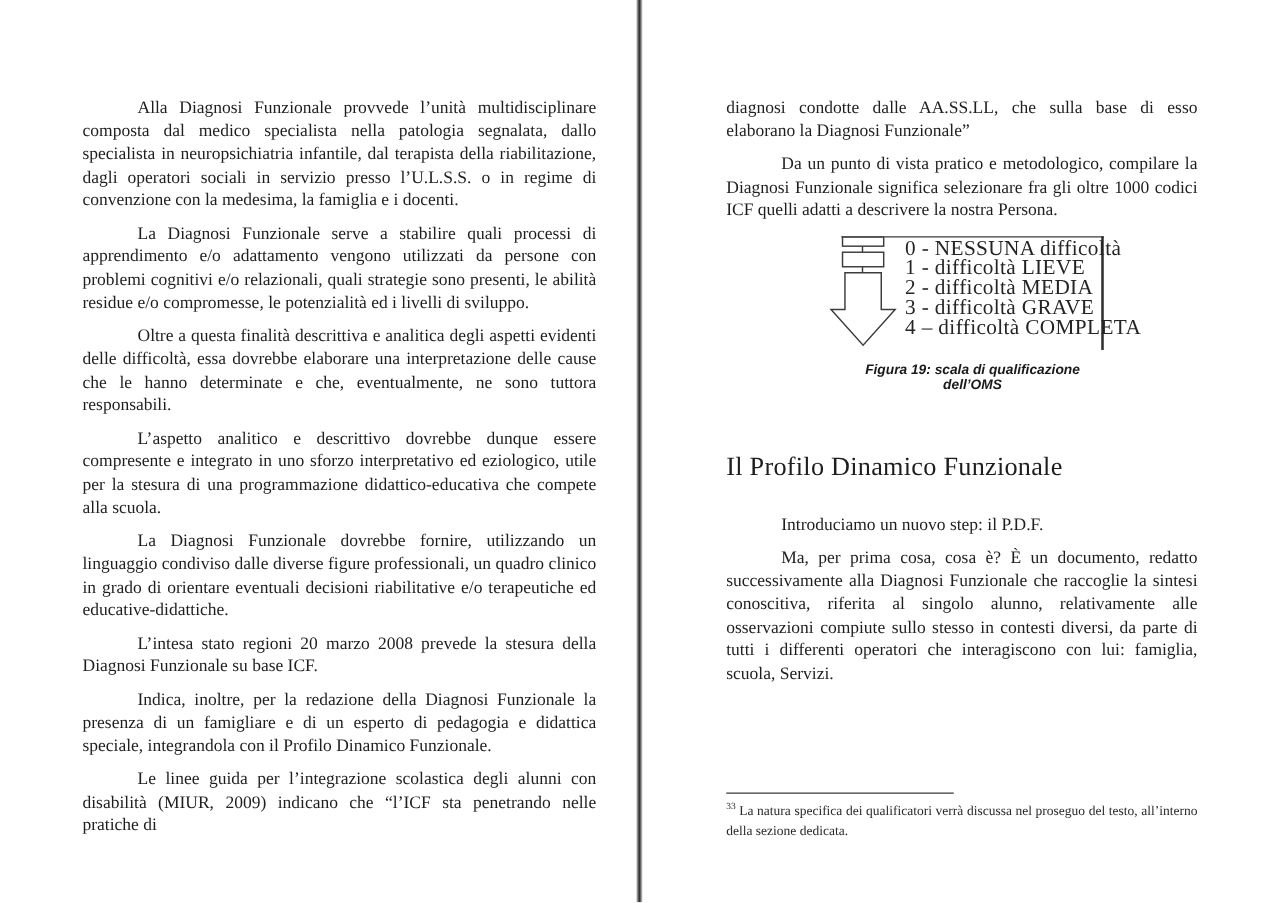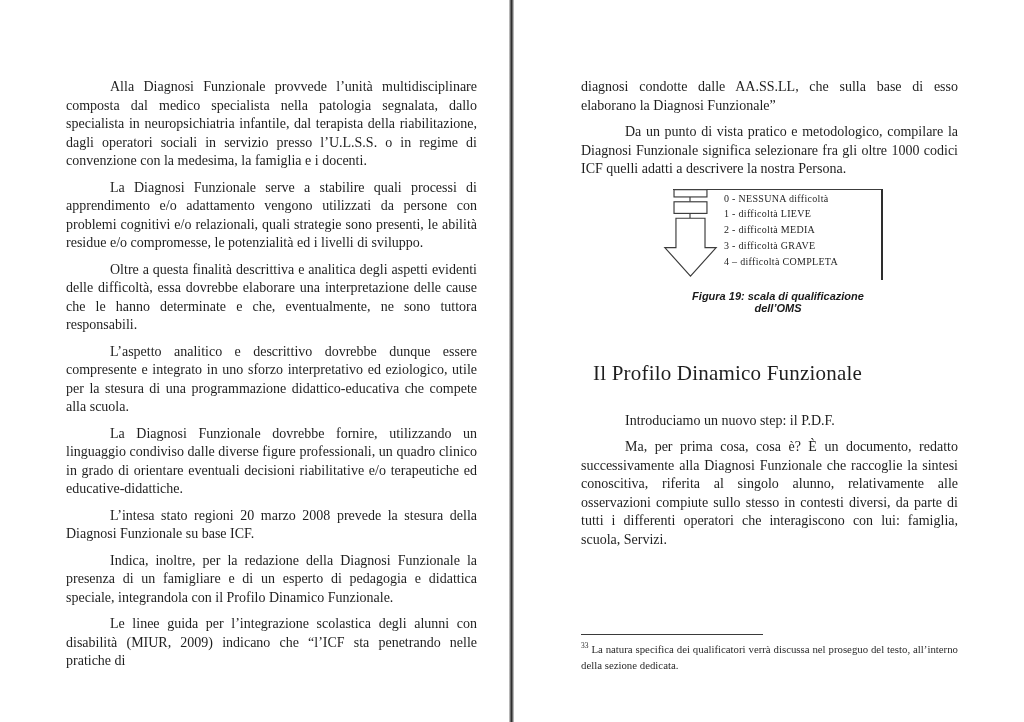--- a/index.html
+++ b/index.html
@@ -23,29 +23,29 @@
 
   
   .figure { position:relative; height:92px; margin-top:10px; }
   .fig-top-line   { position:absolute; left:92px;  top:0; width:210px; height:1.3px; background:#3c3c3c; }
   .fig-right-line { position:absolute; left:299.5px; top:0; width:2.6px; height:91px; background:#2e2e2e; }
   .fig-arrow { position:absolute; left:79px; top:0; width:60px; height:92px; }
   .fig-arrow rect, .fig-arrow polygon { fill:#ffffff; stroke:#3c3c3c; stroke-width:1.2; }
   .fig-arrow line { stroke:#3c3c3c; stroke-width:1.2; }
   .fig-scale {
     position:absolute; left:143px; top:2px;
-    font-size:10px; line-height:15.8px; letter-spacing:0.3px; color:#242424;
+    font-size:17px; line-height:15.8px; letter-spacing:0.3px; color:#242424;
   }
   .fig-caption {
     margin:9px 0 0 92px; width:210px; text-align:center;
     font-family:"Liberation Sans", sans-serif; font-style:italic; font-weight:bold;
     font-size:11px; color:#1a1a1a;
   }
 
-  h2.section { margin:46px 0 0 12px; font-size:21px; font-weight:normal; line-height:26px; letter-spacing:0.2px; }
+  h2.section { margin:46px 0 0 0; font-size:21px; font-weight:normal; line-height:26px; letter-spacing:0.2px; }
   p.intro { margin-top:26px; }
 
   
   .footnote-block { position:absolute; left:581px; top:634px; width:377px; }
   .fn-rule { width:182px; height:1px; background:#3a3a3a; margin:0 0 7px 0; }
   p.footnote { margin:0; font-size:10.8px; line-height:15.5px; text-align:justify; color:#2a2a2a; }
   p.footnote sup.ref { font-size:7.5px; }
 </style>
 </head>
 <body>

